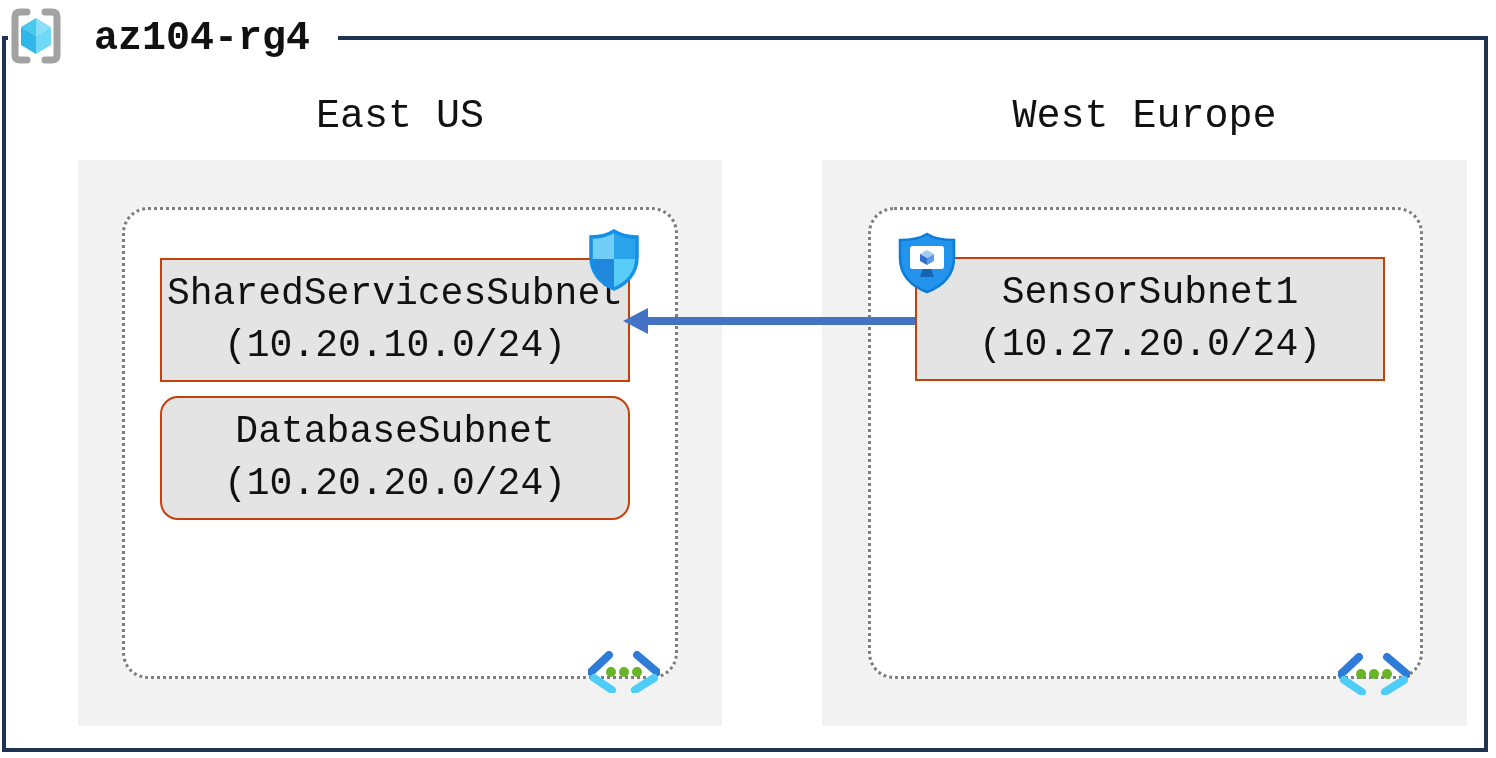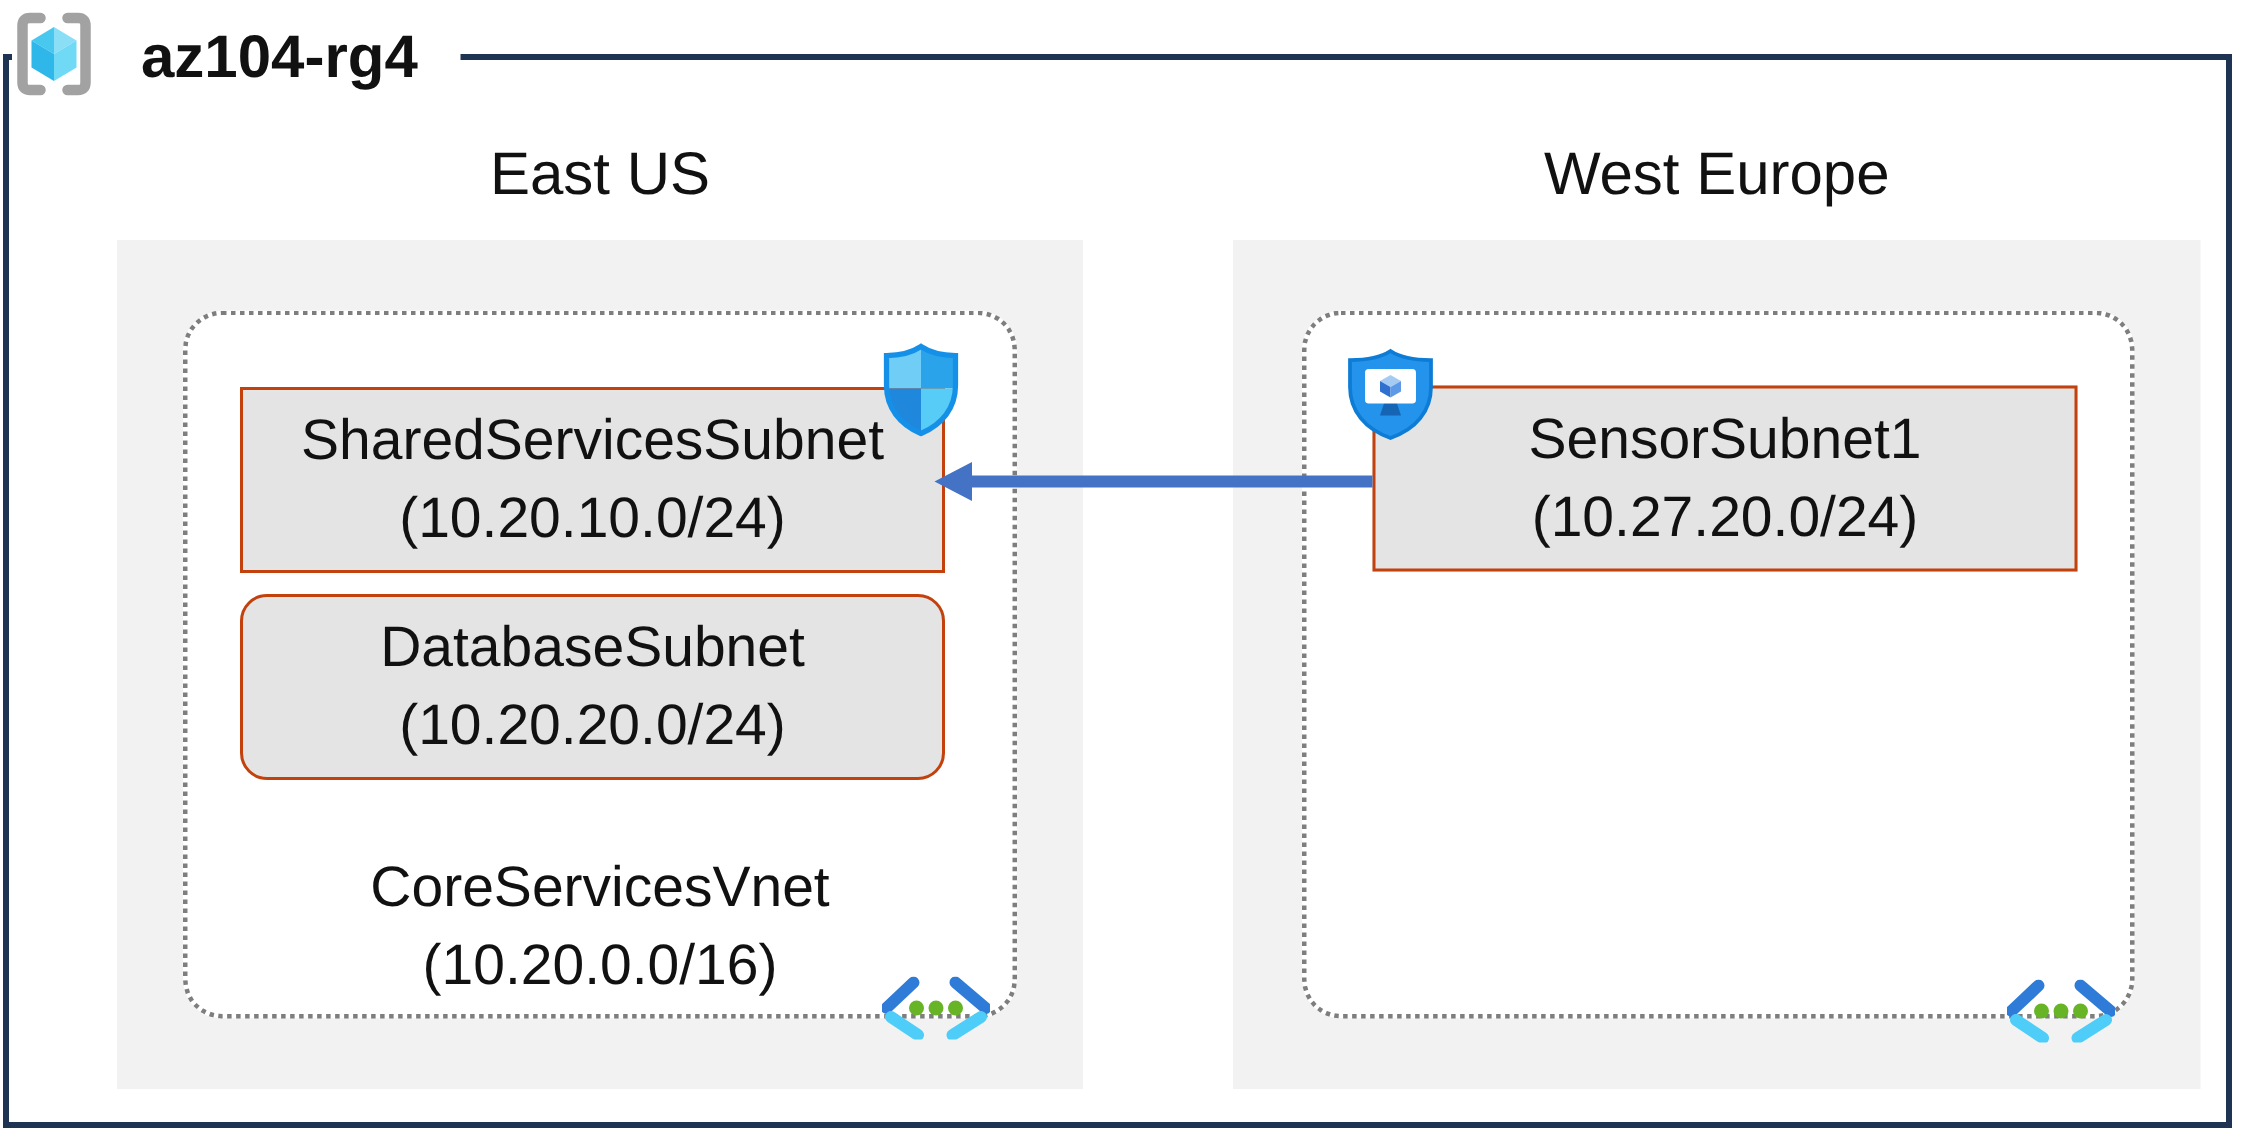--- a/index.html
+++ b/index.html
@@ -1,18 +1,18 @@
 <!DOCTYPE html>
 <html><head>
 <meta charset="utf-8">
 <style>
   html,body{margin:0;padding:0;background:#ffffff;}
   .canvas{
     position:relative;width:1496px;height:758px;background:#ffffff;
-    font-family:Liberation Sans, sans-serif;color:#111111;overflow:hidden;
+    font-family:Liberation Mono, monospace;color:#111111;overflow:hidden;
   }
   .frame{
     position:absolute;left:2px;top:36px;width:1486px;height:716px;
     border:4px solid #1f3352;box-sizing:border-box;z-index:1;
   }
   .rg-header{
     position:absolute;left:8px;top:8px;z-index:6;
     display:flex;align-items:center;gap:30px;
     background:#ffffff;padding:0 28px 0 0;height:60px;
   }
@@ -93,24 +93,20 @@
   <div class="subnet" id="subnet-db">
     <span>DatabaseSubnet</span>
     <span>(10.20.20.0/24)</span>
   </div>
 
   <div class="subnet" id="subnet-s1">
     <span>SensorSubnet1</span>
     <span>(10.27.20.0/24)</span>
   </div>
 
-  <div class="vnet-label left">
-    <div>CoreServicesVnet</div>
-    <div>(10.20.0.0/16)</div>
-  </div>
 
   <div class="badge" id="nsg-badge">
     <svg width="56" height="64" viewBox="0 0 56 64">
       <defs>
         <clipPath id="nsgclip">
           <path d="M28 3 C34 7 42 9 51 9 V29 C51 44 42 55 28 61 C14 55 5 44 5 29 V9 C14 9 22 7 28 3 Z"></path>
         </clipPath>
       </defs>
       <g clip-path="url(#nsgclip)">
         <rect x="0" y="0" width="28" height="31" fill="#70cdf5"></rect>

